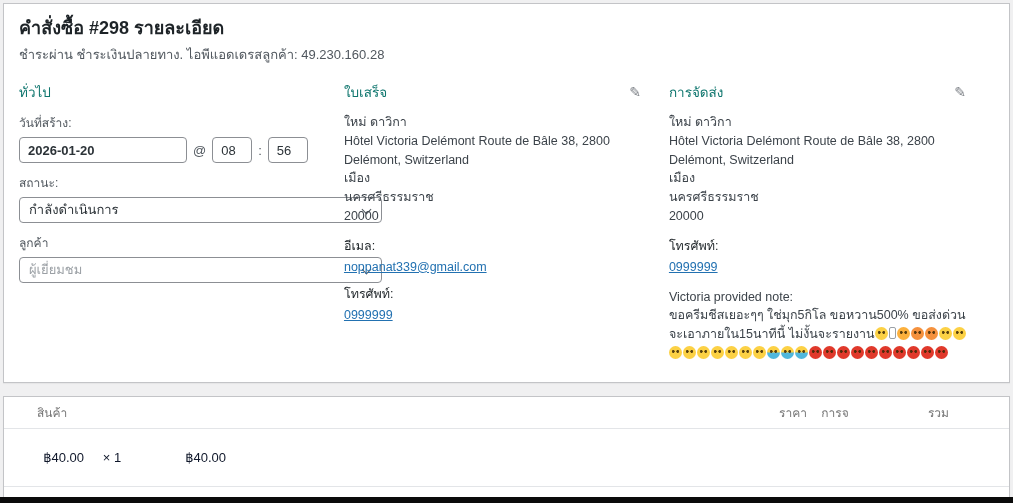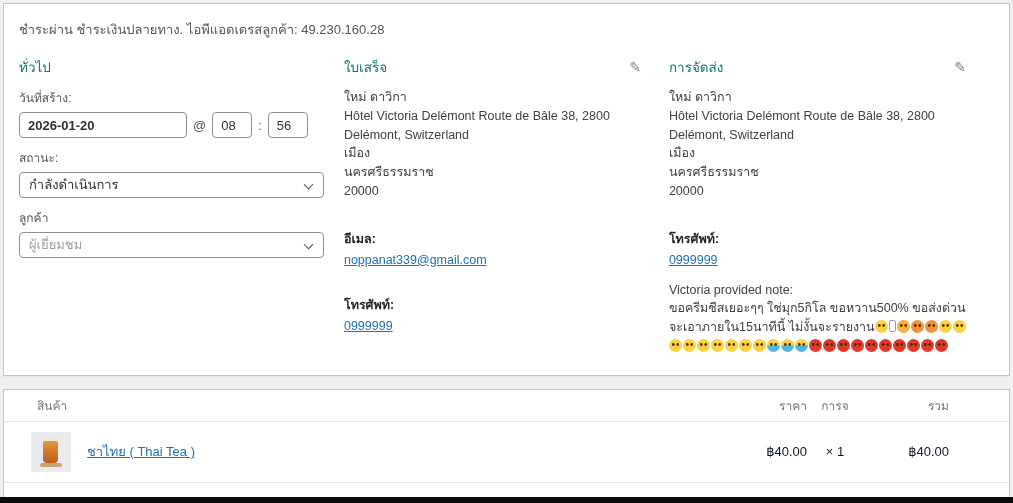--- a/index.html
+++ b/index.html
@@ -39,32 +39,32 @@
     padding:0 8px; font-size:13px; color:#2c3338;
     font-family:"Liberation Sans","DejaVu Sans",sans-serif;
     background:#fff;
   }
   .date-input { width:168px;font-weight:bold; }
   .time-input { width:40px; }
   .sep { color:#50575e; }
   .select-box {
     position:relative; height:26px; border:1px solid #8c8f94; border-radius:4px;
     background:#fff; line-height:24px; padding:0 26px 0 9px;
-    width:305px; cursor:pointer; font-size:13px; color:#2c3338;
+    width:363px; cursor:pointer; font-size:13px; color:#2c3338;
     white-space:nowrap; overflow:hidden;
   }
   .select-box.placeholder { color:#9ba0a5; }
   .chevron {
     position:absolute; right:11px; top:8px; width:7px; height:7px;
     border-right:1.8px solid #50575e; border-bottom:1.8px solid #50575e;
     transform:rotate(45deg);
   }
 
   .addr-line { color:#3c434a; line-height:1.5; font-size:12.5px; }
-  .mini-label { font-weight:bold; color:#1d2327; margin:28px 0 3px; font-size:12.5px; }
+  .mini-label { font-weight:normal; color:#1d2327; margin:10px 0 3px; font-size:12.5px; }
   a.blue-link { color:#2271b1; text-decoration:underline; font-size:12.5px; }
 
   .note-label { color:#3c434a; margin:16px 0 2px; font-size:12.5px; }
   .note-text { color:#3c434a; font-size:12.5px; line-height:1.55; word-break:break-word; }
   .emoji-dot {
     display:inline-block; width:13px; height:13px; border-radius:50%;
     margin:0 0.5px; vertical-align:-2px;
     background-image:
       radial-gradient(circle at 33% 42%, rgba(60,40,5,.85) 1.1px, transparent 1.7px),
       radial-gradient(circle at 67% 42%, rgba(60,40,5,.85) 1.1px, transparent 1.7px);
@@ -100,20 +100,21 @@
   .ship-row { display:flex; padding:14px 0; border-bottom:1px solid #e3e5e8; min-height:60px; }
 
   .window-edge { position:absolute; left:0; bottom:0; width:1013px; height:6px; background:#0a0a0a; }
 </style>
 </head>
 <body>
 
 <div class="card card1">
 
   <div class="order-head">
+    <div class="page-title">คำสั่งซื้อ #298 รายละเอียด</div>
     <div class="order-meta">ชำระผ่าน ชำระเงินปลายทาง. ไอพีแอดเดรสลูกค้า: 49.230.160.28</div>
   </div>
 
   <div class="cols">
 
     <div class="col">
       <div class="col-head">
         <span class="col-title">ทั่วไป</span>
       </div>
 
@@ -191,30 +192,20 @@
   <div class="tbl-head">
     <div class="cell-product">สินค้า</div>
     <div class="num-group">
       <div class="c-price">ราคา</div>
       <div class="c-qty">การจ</div>
       <div class="c-total">รวม</div>
     </div>
   </div>
 
   <div class="item-row">
-    <div class="item-main">
-      <div class="thumb">
-        <span class="thumb-lid"></span>
-        <span class="thumb-cup"></span>
-        <span class="thumb-base"></span>
-      </div>
-      <span class="item-name">
-        <a href="#">ชาไทย ( Thai Tea )</a>
-      </span>
-    </div>
     <div class="num-group">
       <div class="c-price dark">฿40.00</div>
       <div class="c-qty dark">× 1</div>
       <div class="c-total dark">฿40.00</div>
     </div>
   </div>
 
   <div class="ship-row">
     
     

